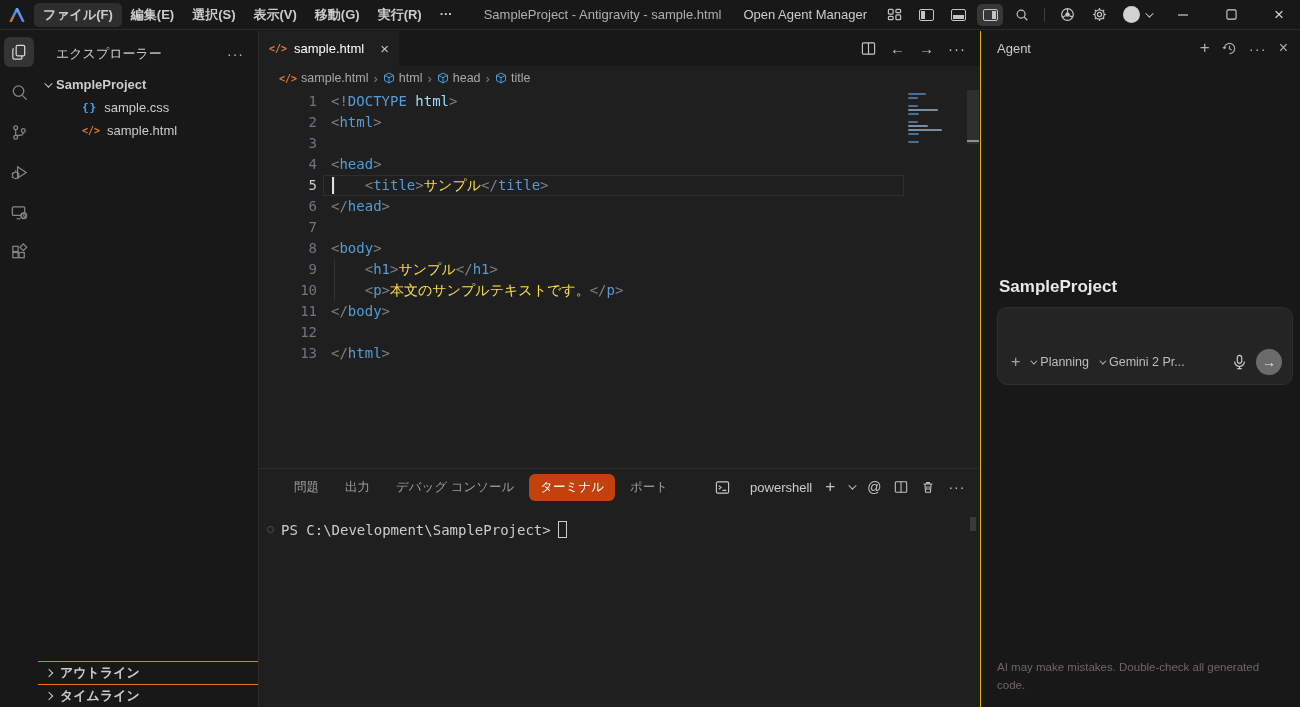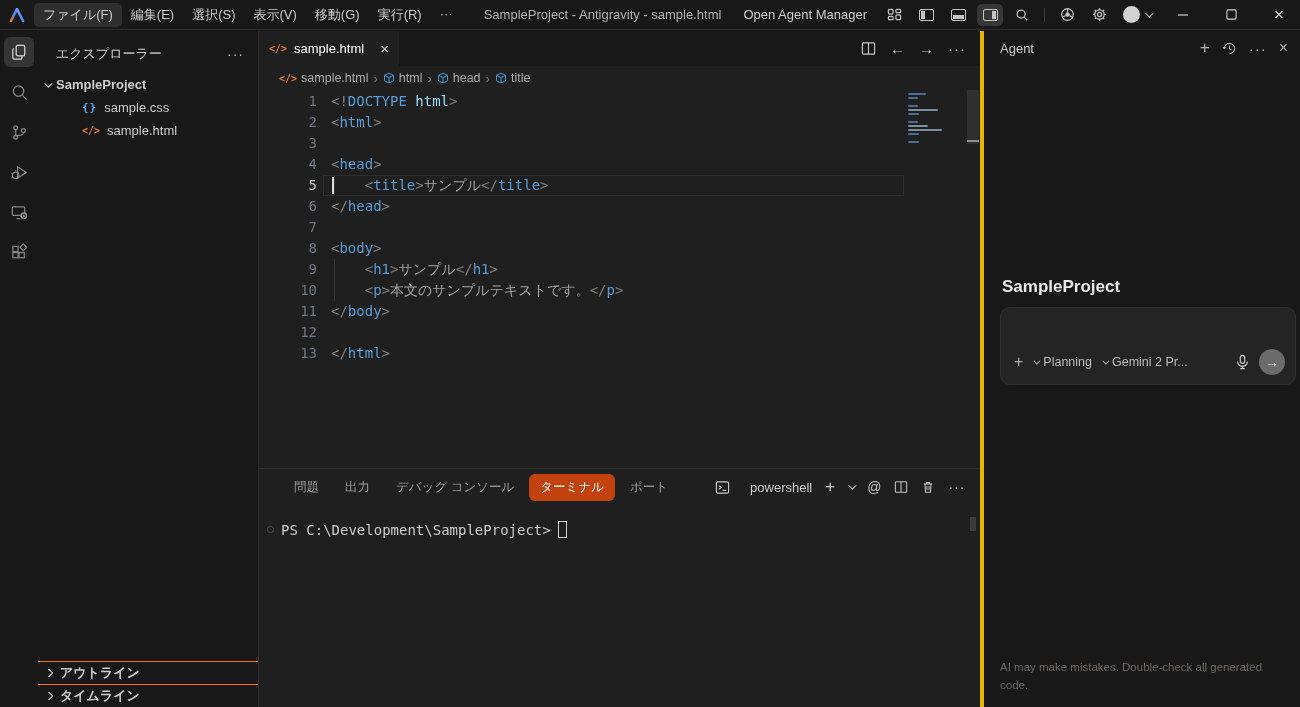--- a/index.html
+++ b/index.html
@@ -4,21 +4,21 @@
 <style>
   * { margin:0; padding:0; box-sizing:border-box; }
   html,body { width:1300px; height:707px; overflow:hidden; background:#181818;
     font-family:"Liberation Sans", sans-serif; color:#cccccc; }
   #window { position:relative; width:1300px; height:707px; }
 
   
   #titlebar { position:absolute; left:0; top:0; width:1300px; height:30px;
     background:#181818; border-bottom:1px solid #2b2b2b; display:flex; align-items:center; font-size:13px; }
   #logo { width:34px; display:flex; justify-content:center; }
-  #menus { display:flex; align-items:flex-start; }
+  #menus { display:flex; align-items:flex-start;font-weight:bold; }
   .menu-item { padding:3px 9px; border-radius:5px; color:#cccccc; cursor:default; white-space:nowrap; }
   .menu-item.hl { background:#2e2e2e; }
   #win-title { flex:1; text-align:center; color:#b0b0b0; overflow:hidden; white-space:nowrap; }
   #tb-right { display:flex; align-items:center; gap:6px; padding-right:0; }
   .tb-btn { display:flex; align-items:center; justify-content:center; width:26px; height:22px;
     border-radius:5px; color:#cccccc; }
   .tb-btn.active { background:#373737; }
   .tb-sep { width:1px; height:14px; background:#3d3d3d; margin:0 3px; }
   .agent-mgr { color:#cccccc; margin-right:8px; white-space:nowrap; }
   .win-ctl { width:42px; height:28px; display:flex; align-items:center; justify-content:center; color:#cfcfcf; }
@@ -65,21 +65,21 @@
   #code { position:absolute; left:0; top:59px; right:0; height:378px; overflow:hidden; }
   #code-lines { position:absolute; left:0; top:1px; right:76px;
     font-family:"DejaVu Sans Mono", monospace; font-size:14px; }
   .code-row { position:relative; height:21px; line-height:21px; padding-left:72px; white-space:pre; }
   .code-row .num { position:absolute; left:0; top:0; width:58px; text-align:right; color:#6e7681; }
   .code-row.cur .num { color:#cccccc; }
   .code-row.cur::after { content:""; position:absolute; left:64px; right:0; top:0; bottom:0;
     border:1px solid #2f2f2f; pointer-events:none; }
   .guide { position:absolute; left:75px; top:0; bottom:0; border-left:1px solid #333333; }
   .cursor-bar { position:absolute; left:73px; top:2px; width:2px; height:17px; background:#e0e0e0; z-index:2; }
-  .tok-p { color:#808080; } .tok-k { color:#569cd6; } .tok-a { color:#9cdcfe; } .tok-x { color:#a3a3a3; }
+  .tok-p { color:#808080; } .tok-k { color:#569cd6; } .tok-a { color:#9cdcfe; } .tok-x { color:#fde047; }
 
   #minimap { position:absolute; right:20px; top:3px; width:52px; height:110px; }
   .mm-bar { height:2px; margin-bottom:2px; border-radius:1px; }
   #vscroll { position:absolute; right:0; top:0; width:14px; bottom:0; }
   #vscroll .thumb { position:absolute; left:1px; right:1px; top:0; height:54px; background:rgba(121,121,121,0.18); }
   #vscroll .mark { position:absolute; left:1px; right:1px; top:50px; height:2px; background:#8f8f8f; }
 
   
   #panel { position:absolute; left:0; top:437px; right:0; bottom:0; background:#1f1f1f; border-top:1px solid #2b2b2b; }
   #panel-tabs { display:flex; align-items:center; height:36px; padding-left:20px; gap:4px; font-size:12.5px; color:#9d9d9d; }
@@ -87,21 +87,21 @@
   .ptab.active { background:#c2410c; color:#ffffff; }
   #panel-actions { margin-left:auto; display:flex; align-items:center; gap:13px; padding-right:16px; color:#c5c5c5; font-size:14px; }
   .shell-item { display:flex; align-items:center; gap:20px; color:#cccccc; font-size:13px;margin-left:32px; }
   #term-line { position:absolute; left:8px; top:52px; display:flex; align-items:center;
     font-family:"DejaVu Sans Mono", monospace; font-size:14px; color:#cccccc; }
   .term-deco { width:7px; height:7px; border:1.5px solid #4d4d4d; border-radius:50%; margin-right:7px; }
   .term-cursor { display:inline-block; width:9px; height:17px; border:1px solid #cfcfcf; margin-left:7px; }
   #panel-scroll { position:absolute; right:4px; top:48px; width:6px; height:14px; background:#3a3a3a; }
 
   
-  #agent { position:absolute; left:980px; top:31px; width:320px; bottom:0; background:#181818; border-left:4px solid #eab308; }
+  #agent { position:absolute; left:980px; top:31px; width:320px; bottom:0; background:#181818; border-left:1px solid #eab308; }
   #agent-header { display:flex; align-items:center; height:34px; padding:0 12px 0 16px; font-size:13px; color:#cccccc; }
   #agent-header .icons { margin-left:auto; display:flex; align-items:center; gap:12px; color:#b0b0b0; font-size:15px; }
   #agent-project { position:absolute; left:18px; top:246px; font-size:17px; font-weight:bold; color:#e8e8e8; }
   #agent-card { position:absolute; left:16px; top:276px; width:296px; height:78px; background:#242424;
     border:1px solid #2f2f2f; border-radius:10px; padding:14px 14px 10px 15px; }
   #agent-placeholder { color:#7d7d7d; font-size:12.5px; white-space:nowrap; overflow:hidden; }
   #agent-card .row2 { position:absolute; left:13px; right:10px; bottom:9px; display:flex; align-items:center; gap:10px;
     color:#bdbdbd; font-size:12.5px; }
   .drop { display:flex; align-items:center; gap:5px; white-space:nowrap; }
   .drop .chev { width:5px; height:5px; }

